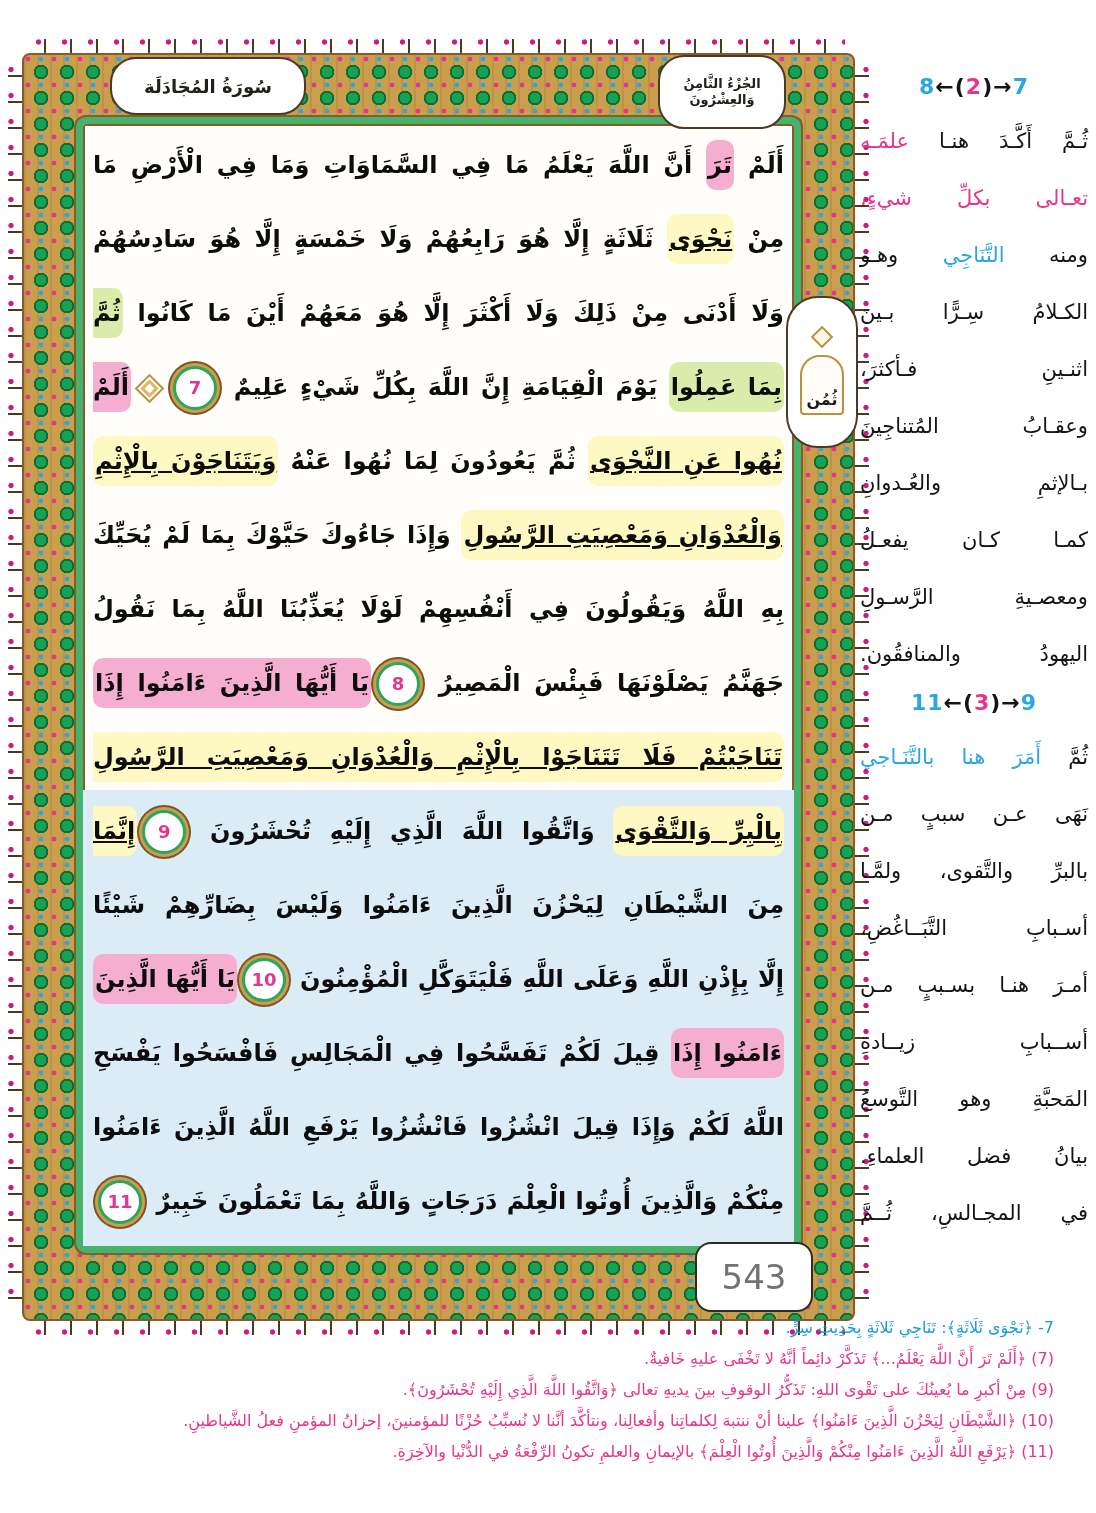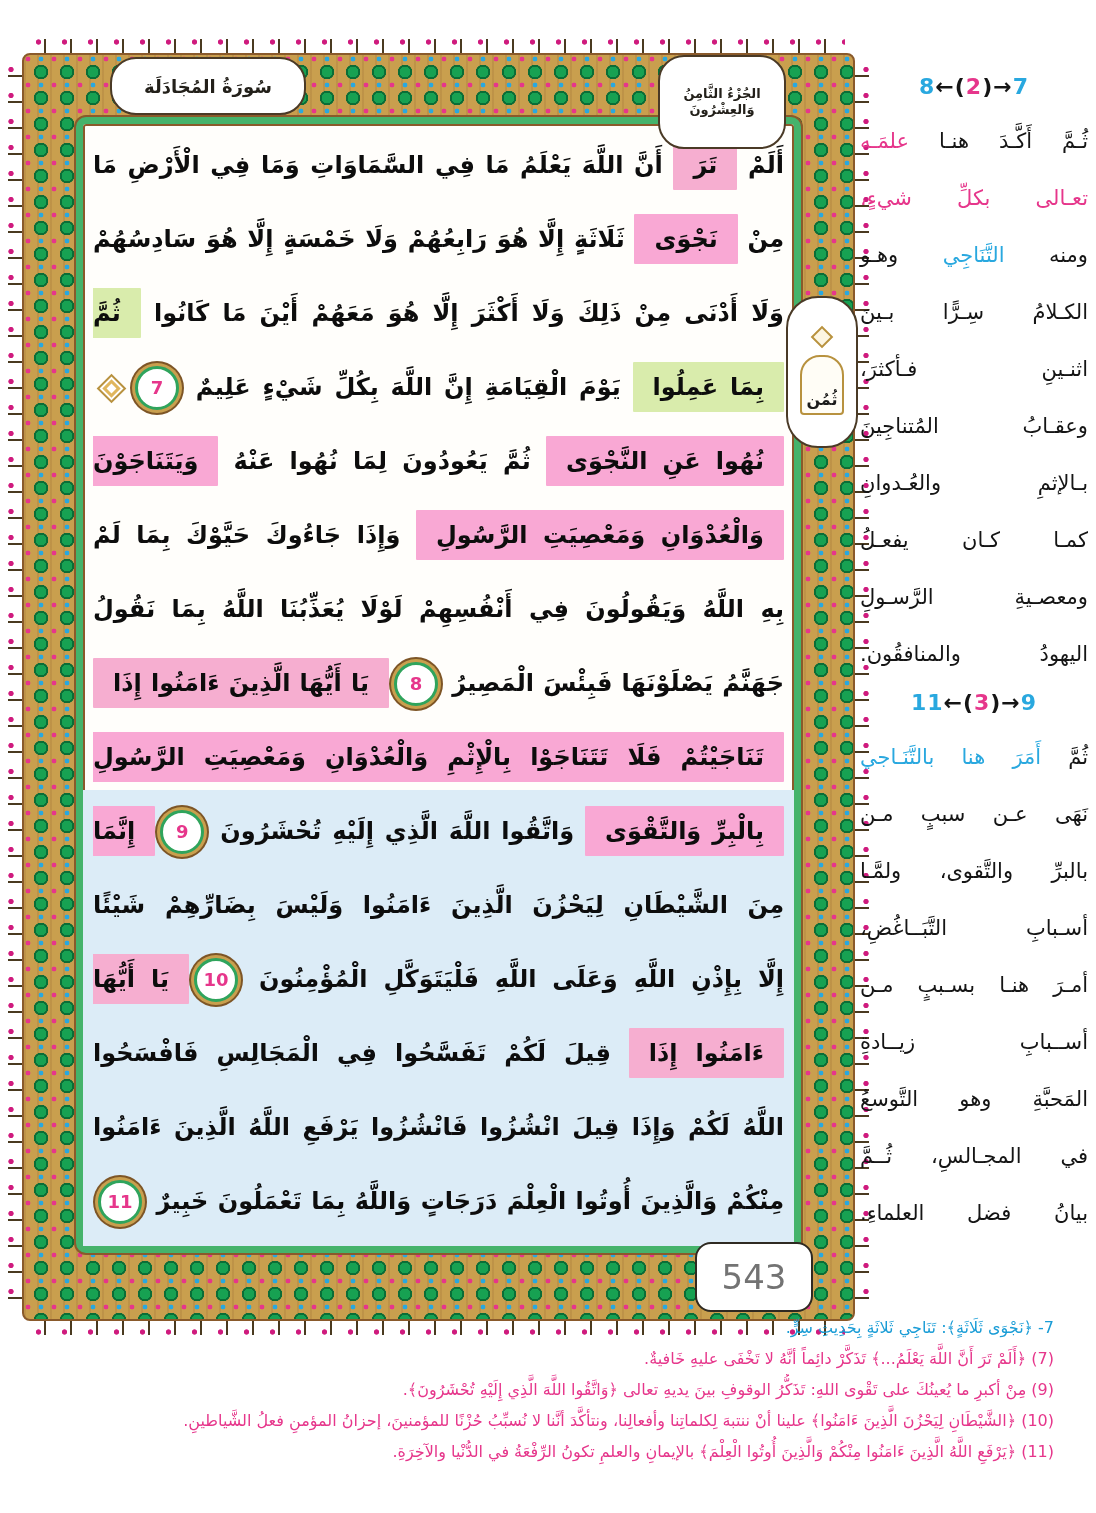--- a/index.html
+++ b/index.html
@@ -34,34 +34,34 @@
       repeating-linear-gradient(0deg,rgba(0,0,0,0) 0 12.2px,#4a3a20 12.2px 13.8px,rgba(0,0,0,0) 13.8px 26px);
     background-size:14px 26px,14px 26px;}
   .inner{position:absolute;left:54px;right:54px;top:64px;bottom:68px;background:#fffefb;
     border:7px solid #45b36b;border-radius:10px;
     box-shadow:0 0 0 2px #8a5a2b, inset 0 0 0 2px #8a5a2b;}
   .qtext{position:absolute;inset:0;padding:4px 6px;overflow:hidden;}
   .blue-zone{position:absolute;left:0;right:0;top:666px;bottom:0;background:#dcecf7;}
   
   .quran-line{position:relative;z-index:1;height:74px;line-height:74px;font-size:24px;font-weight:700;
     color:#0d0d0d;direction:rtl;text-align:justify;text-align-last:justify;padding:0 4px;overflow:hidden;}
-  .hl{padding:11px 20px;border-radius:1px;}
-  .hl-yellow{background:#f9a8d4;}
+  .hl{padding:11px 2px;border-radius:10px;}
+  .hl-yellow{background:#fef9c3;text-decoration:underline;}
   .hl-pink{background:#f6aed0;}
   .hl-green{background:#d9ecac;}
   .vmark{display:inline-flex;align-items:center;justify-content:center;width:38px;height:38px;
     border-radius:50%;background:#fff;border:3px solid #2fa45c;color:#e6368b;font-size:18px;font-weight:700;
     box-shadow:0 0 0 3px #c99f4e,0 0 0 5px #7d5526;vertical-align:middle;direction:ltr;margin:0 5px;}
   .rub{display:inline-block;width:17px;height:17px;transform:rotate(45deg);border:2.5px solid #b8923f;
     background:#fff;box-shadow:inset 0 0 0 2px #fff,inset 0 0 0 5px #e0b65c;margin:0 8px;vertical-align:middle;}
   
   .cartouche{position:absolute;background:#fff;border:2.5px solid #4a3a26;border-radius:26px;
     display:flex;align-items:center;justify-content:center;text-align:center;color:#23201a;font-weight:700;z-index:3;}
   .surah-cart{left:88px;top:4px;width:192px;height:54px;font-size:18px;}
-  .juz-cart{left:636px;top:2px;width:112px;height:58px;font-size:13px;line-height:1.25;padding:16px 6px;}
+  .juz-cart{left:636px;top:2px;width:112px;height:58px;font-size:13px;line-height:1.25;padding:6px 6px;}
   .thumn-tab{position:absolute;left:764px;top:243px;width:68px;height:148px;background:#fff;
     border:2.5px solid #4a3a26;border-radius:32px;z-index:3;display:flex;flex-direction:column;
     align-items:center;justify-content:center;gap:10px;}
   .thumn-finial{width:12px;height:12px;transform:rotate(45deg);border:2px solid #b8923f;background:#fdf6e3;}
   .thumn-arch{width:40px;height:52px;border:2.5px solid #b8923f;border-radius:20px 20px 4px 4px;
     display:flex;align-items:flex-end;justify-content:center;font-size:16px;font-weight:700;color:#1c1c1c;
     padding-bottom:4px;background:#fffdf6;}
   .page-plate{position:absolute;left:695px;top:1242px;width:114px;height:66px;background:#fff;
     border:2.5px solid #2f2a22;border-radius:16px;display:flex;align-items:center;justify-content:center;
     font-size:34px;color:#737373;z-index:4;}
@@ -147,22 +147,22 @@
       </div>
     <div class="range" id="range-2"><span class="c-blue">11</span><span>←(</span><span class="c-pink">3</span><span>)→</span><span class="c-blue">9</span></div>
     <div id="sb-lines-2">
         <div class="sb-line"><span>ثُمَّ </span><span class="c-blue">أَمَرَ هنا بالتَّنَـاجي</span></div>
         <div class="sb-line"><span>نَهَى عـن سببٍ مـن</span></div>
         <div class="sb-line"><span>بالبرِّ والتَّقوى، ولمَّـا</span></div>
         <div class="sb-line"><span>أسـبابِ التَّبَــاغُضِ،</span></div>
         <div class="sb-line"><span>أمـرَ هنـا بسـببٍ مـن</span></div>
         <div class="sb-line"><span>أســبابِ زيــادةِ</span></div>
         <div class="sb-line"><span>المَحبَّةِ وهو التَّوسعُ</span></div>
+        <div class="sb-line"><span>بيانُ فضل العلماءِ.</span></div>
         <div class="sb-line"><span>في المجـالسِ، ثُــمَّ</span></div>
-        <div class="sb-line"><span>بيانُ فضل العلماءِ.</span></div>
       </div>
   </div>
 
   <div class="footnotes" id="footnotes">
       <div class="fn-line fn-blue">7- ﴿نَجْوَى ثَلَاثَةٍ﴾: تَنَاجِي ثَلاثَةٍ بِحَدِيثِ سِرٍّ.</div>
       <div class="fn-line fn-pink">(7) ﴿أَلَمْ تَرَ أَنَّ اللَّهَ يَعْلَمُ...﴾ تَذَكَّرْ دائِماً أنَّهُ لا تَخْفَى عليهِ خَافيةٌ.</div>
       <div class="fn-line fn-pink">(9) مِنْ أكبرِ ما يُعينُكَ على تَقْوى اللهِ: تَذَكُّرُ الوقوفِ بينَ يديهِ تعالى ﴿وَاتَّقُوا اللَّهَ الَّذِي إِلَيْهِ تُحْشَرُونَ﴾.</div>
       <div class="fn-line fn-pink">(10) ﴿الشَّيْطَانِ لِيَحْزُنَ الَّذِينَ ءَامَنُوا﴾ علينا أنْ ننتبهَ لِكلماتِنا وأفعالِنا، ونتأكَّدَ أنَّنا لا نُسبِّبُ حُزْنًا للمؤمنينَ، إحزانُ المؤمنِ فعلُ الشَّياطينِ.</div>
       <div class="fn-line fn-pink">(11) ﴿يَرْفَعِ اللَّهُ الَّذِينَ ءَامَنُوا مِنْكُمْ وَالَّذِينَ أُوتُوا الْعِلْمَ﴾ بالإيمانِ والعلمِ تكونُ الرِّفْعَةُ في الدُّنْيا والآخِرَةِ.</div>
     </div>

